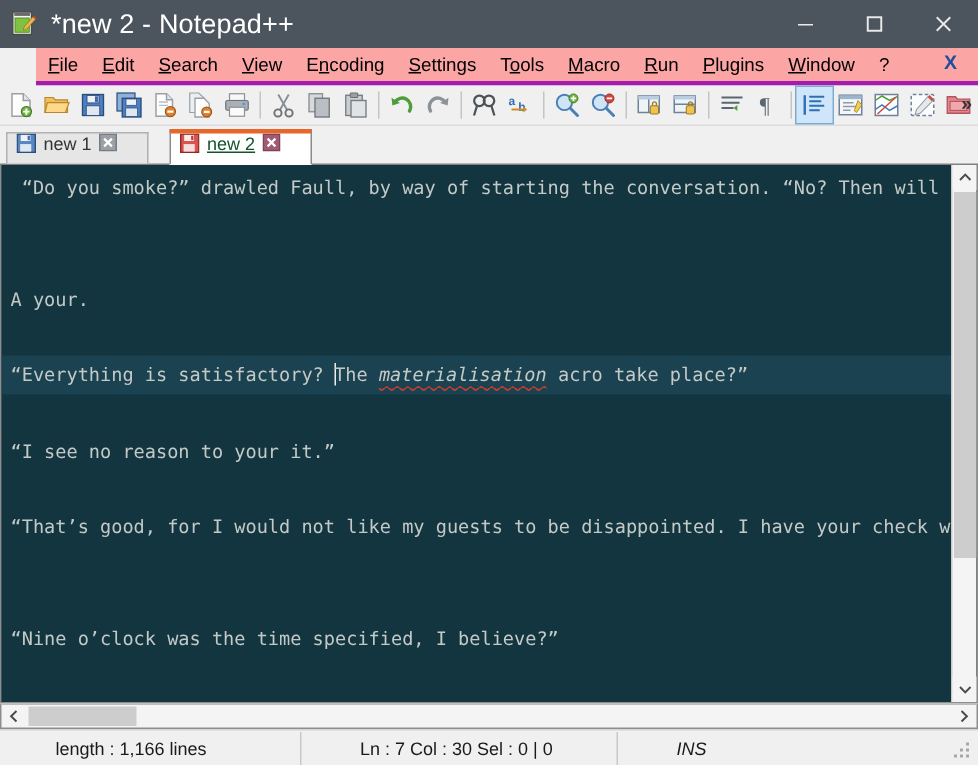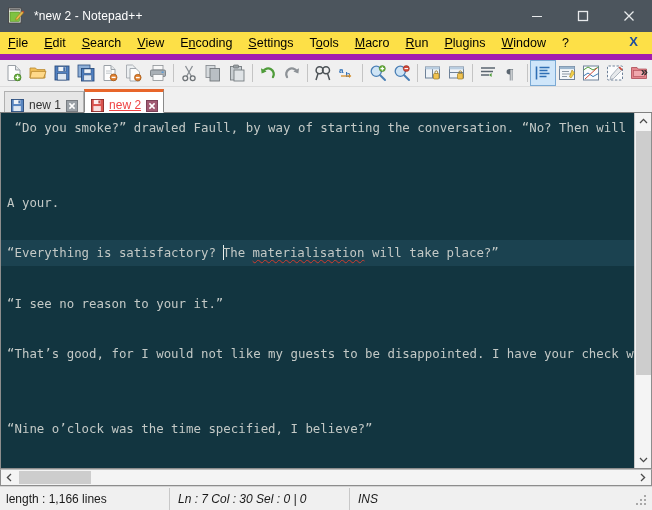--- a/index.html
+++ b/index.html
@@ -24,42 +24,43 @@
     display: flex; align-items: center;
     position: relative;
   }
   #title-icon {
     width: 18px; height: 18px;
     margin-left: 7px; margin-right: 9px;
     position: relative; flex: none;
   }
   #title-text {
     color: #ffffff;
-    font-size: 12px;
+    font-size: 18px;
     letter-spacing: .1px;
     white-space: nowrap;
   }
   #wincontrols {
     position: absolute; right: 0; top: 0; height: 32px;
     display: flex;
   }
   .wc {
     width: 46px; height: 32px;
     display: flex; align-items: center; justify-content: center;
     color: #e8eaec;
   }
   .wc svg { display:block; }
 
   
   #menubar {
     height: 22px; min-height: 22px;
-    background: #fde047;
+    background: #fca5a5;
     display: flex; align-items: center;
     position: relative;
-    border-bottom: 6px solid #a21caf;
+    border-bottom: 3px solid #a21caf;
+    margin-left: 24px;
   }
   .menu-item {
     font-size: 12.5px;
     color: #000;
     padding: 2px 7px 2px 7px;
     margin: 0 1px;
     white-space: nowrap;
     line-height: 16px;
   }
   .menu-item u { text-decoration: underline; }
@@ -99,40 +100,40 @@
   #tabbar {
     height: 26px; min-height: 26px;
     background: #f0f0f0;
     display: flex; align-items: flex-end;
     padding-left: 4px;
     border-bottom: 1px solid #808080;
     box-sizing: border-box;
   }
   .tab {
     height: 23px;
-    display: flex; align-items: flex-end;
-    padding: 0 5px 0 6px;
+    display: flex; align-items: flex-start;
+    padding: 0 20px 0 6px;
     font-size: 12px;
     position: relative;
     box-sizing: border-box;
-    margin-right: 0;
+    margin-right: 14px;
   }
   .tab.inactive {
     background: #e6e6e6;
     border: 1px solid #b0b0b0;
     border-bottom: none;
     color: #333;
     height: 21px;
   }
   .tab.active {
     background: #ffffff;
     border: 1px solid #8a8a8a;
     border-bottom: 1px solid #ffffff;
     border-top: 3px solid #e8662a;
-    color: #ef4444;
+    color: #14532d;
     height: 24px;
     margin-bottom: -1px;
     z-index: 3;
     text-decoration: underline;
   }
   .tab-label { margin: 0 5px; white-space: nowrap; }
   .tab-icon { width: 13px; height: 13px; flex: none; }
   .tab-close { width: 12px; height: 12px; flex: none; }
 
   
@@ -167,20 +168,21 @@
   }
   .code-line.current {
     background: #1b4250;
   }
   .squiggle {
     text-decoration-line: underline;
     text-decoration-style: wavy;
     text-decoration-color: #d23b2e;
     text-decoration-thickness: 1px;
     text-underline-offset: 2px;
+    font-style: italic;
   }
   .caret {
     display: inline-block;
     width: 0; height: 15px;
     border-left: 1.5px solid #e9efec;
     vertical-align: -3px;
     margin: 0 -0.8px;
   }
 
   
@@ -237,23 +239,24 @@
     box-sizing: border-box;
   }
   .sb-cell {
     height: 22px;
     display: flex; align-items: center;
     padding: 0 8px;
     box-sizing: border-box;
     border-right: 1px solid #c8c8c8;
     white-space: nowrap;
     overflow: hidden;
+    margin-left: 31px;
   }
   #sb-length { width: 170px; padding-left: 6px; }
-  #sb-pos    { width: 180px; font-style: italic; }
+  #sb-pos    { width: 180px; }
   #sb-eol    { width: 113px; }
   #sb-enc    { width: 115px; }
   #sb-ins    { width: 48px; border-right: none; font-style: italic; }
   #sb-grip {
     margin-left: auto; width: 16px; height: 16px;
     margin-right: 2px; position: relative;
   }
   .grip-dot {
     position: absolute; width: 2px; height: 2px; background: #a8a8a8;
   }
@@ -569,21 +572,21 @@
 
   <div id="editor-wrap">
     <div id="editor">
 
       <div class="code-line"> “Do you smoke?” drawled Faull, by way of starting the conversation. “No? Then will you t</div>
       <div class="code-line"></div>
       <div class="code-line"></div>
       <div class="code-line">A your.</div>
       <div class="code-line"></div>
 
-      <div class="code-line current"><span>“Everything is satisfactory? </span><span class="caret"></span><span>The </span><span class="squiggle">materialisation</span><span> will take place?”</span></div>
+      <div class="code-line current"><span>“Everything is satisfactory? </span><span class="caret"></span><span>The </span><span class="squiggle">materialisation</span><span> acro take place?”</span></div>
 
       <div class="code-line"></div>
       <div class="code-line">“I see no reason to your it.”</div>
       <div class="code-line"></div>
       <div class="code-line">“That’s good, for I would not like my guests to be disappointed. I have your check writte</div>
       <div class="code-line"></div>
       <div class="code-line"></div>
       <div class="code-line">“Nine o’clock was the time specified, I believe?”</div>
 
     </div>

